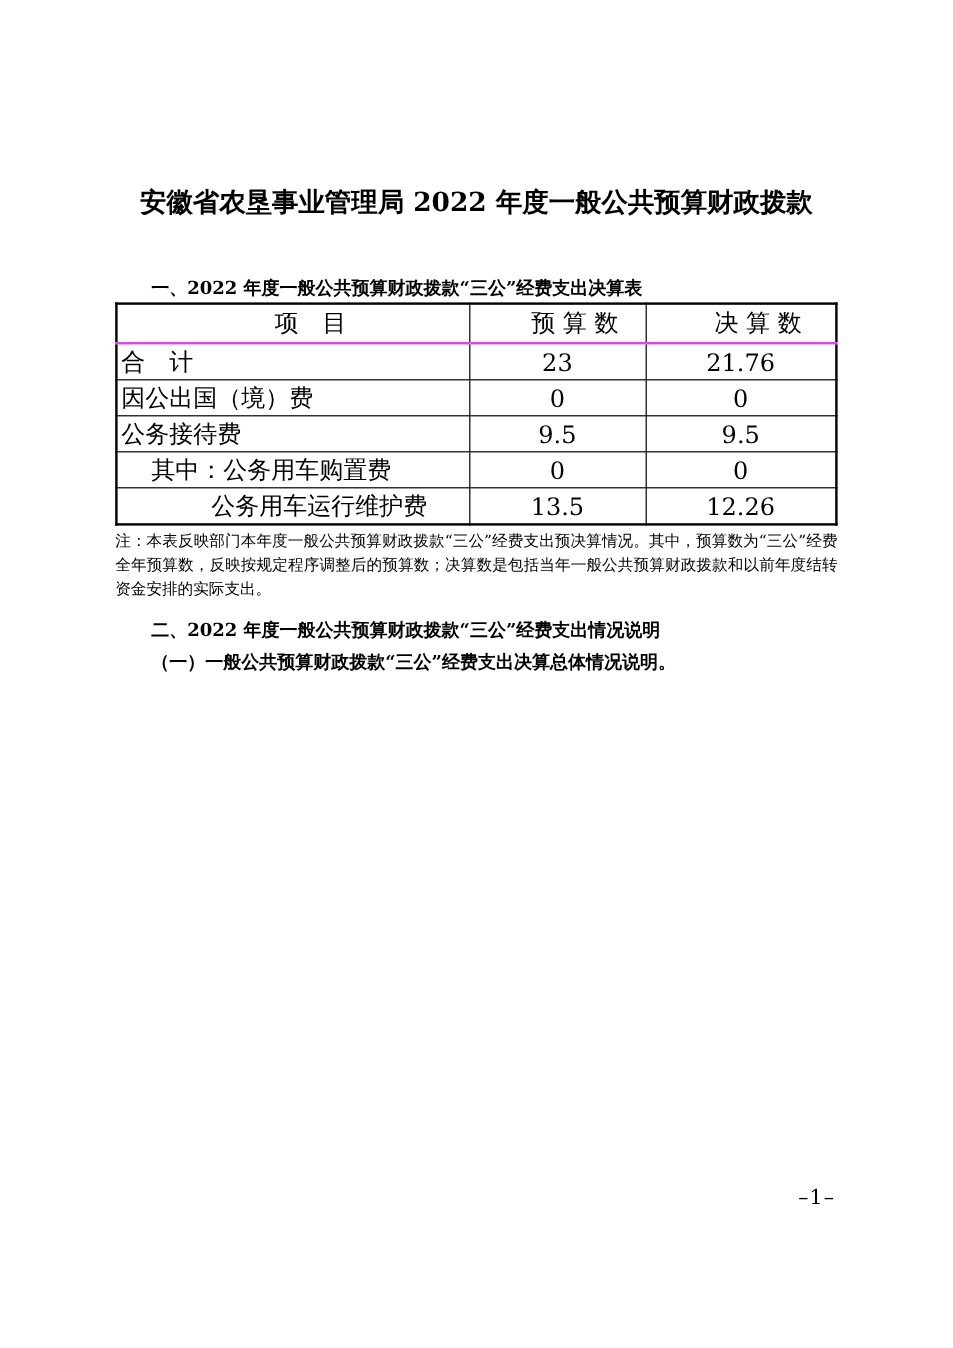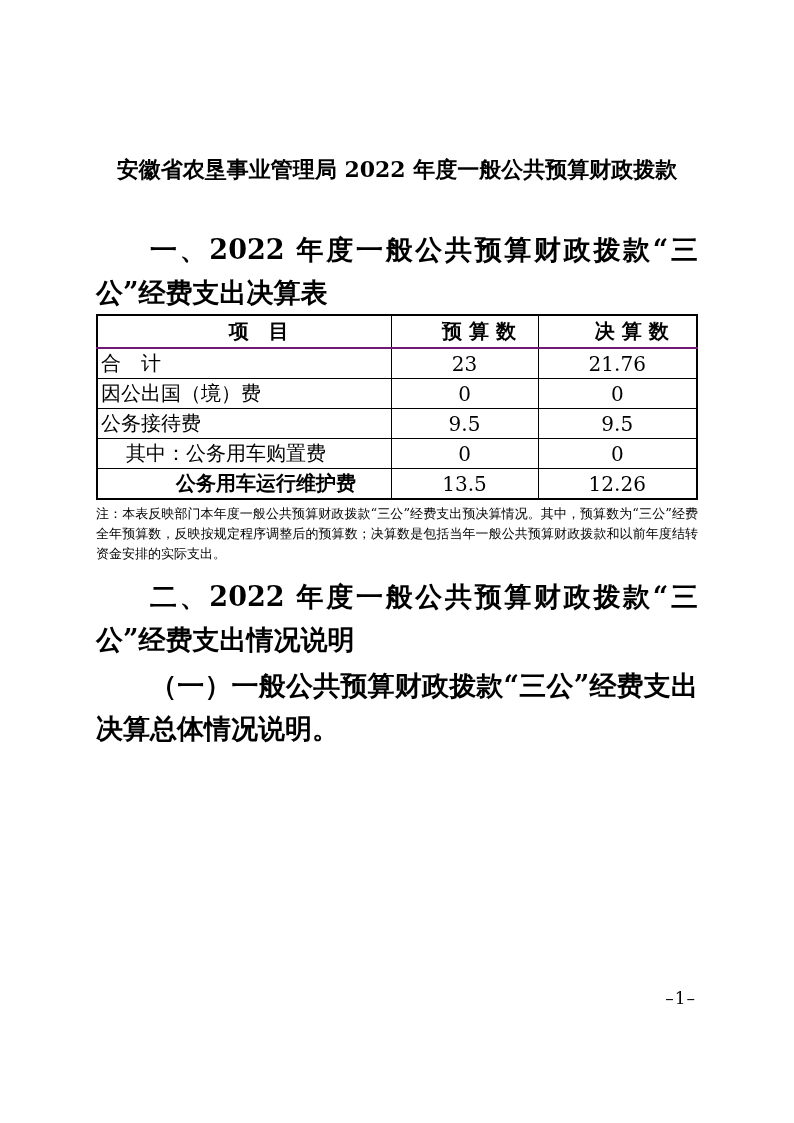--- a/index.html
+++ b/index.html
@@ -18,22 +18,22 @@
     overflow: hidden;
   }
   .doc-title {
     text-align: center;
     font-weight: bold;
     font-size: 22px;
     line-height: 47px;
   }
   .section-heading {
     font-weight: bold;
-    font-size: 27px;
-    line-height: 43px;
+    font-size: 15px;
+    line-height: 24px;
     text-indent: 2em;
     text-align: justify;
   }
   .heading-1 { margin-top: 35px; }
   .unit-label {
     text-align: right;
     font-size: 20px;
     margin-top: 12px;
     margin-bottom: 12px;
   }
@@ -47,29 +47,29 @@
   table.budget-table td {
     border: 1px solid #000;
     font-size: 20px;
     text-align: center;
     height: 28px;
     padding: 1px 3px;
     overflow: hidden;
     white-space: nowrap;
   }
   table.budget-table thead th {
-    font-weight: bold;
+    font-weight: normal;
     height: 33px;
-    border-bottom: 2px solid #701a75;
+    border-bottom: 2px solid #d946ef;
     padding-left: 32px;
   }
   table.budget-table td.item { text-align: left; }
   table.budget-table td.item.center { text-align: left; margin-left: 21px; }
   table.budget-table td.item.indent-1 { padding-left: 1.4em; }
-  table.budget-table td.item.indent-4 { padding-left: 3.9em; font-weight: bold; }
+  table.budget-table td.item.indent-4 { padding-left: 3.9em; }
   .table-note {
     font-size: 13px;
     line-height: 20px;
     margin-top: 4px;
     text-align: justify;
   }
   .heading-2 { margin-top: 11px; }
   .subheading { margin-top: 3px; }
   .body-para {
     font-size: 21px;

